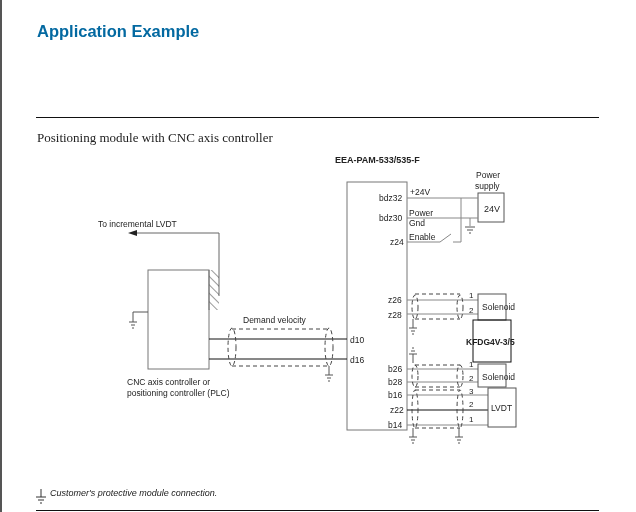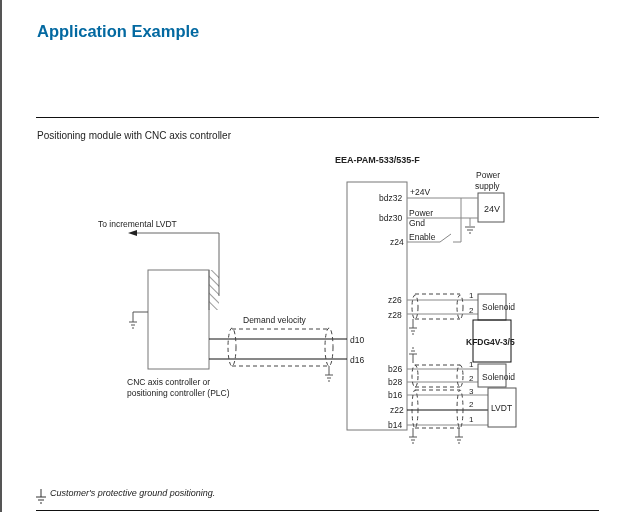--- a/index.html
+++ b/index.html
@@ -15,21 +15,21 @@
     .page-title {
       position: absolute; left: 37px; top: 22px;
       font-size: 16.5px; font-weight: bold; color: #0369a1;
     }
     .rule {
       position: absolute; left: 36px; width: 563px; height: 1px; background: #111;
     }
     .rule.top { top: 117px; }
     .rule.bottom { top: 510px; }
     .subtitle {
-      position: absolute; left: 37px; top: 130px; font-size: 10px; color: #222;
+      position: absolute; left: 37px; top: 130px; font-size: 13px; color: #222; font-family: Liberation Serif, serif;
     }
     svg.diagram { position: absolute; left: 0; top: 0; }
     svg text { font-family: "Liberation Sans", sans-serif; fill: #222; }
     .footnote {
       position: absolute; left: 50px; top: 488px; font-size: 9px; font-style: italic; color: #222;
     }
     .footnote-icon { position: absolute; left: 35px; top: 488px; }
   </style>
 </head>
 <body>
@@ -196,14 +196,14 @@
   <rect x="488" y="388" width="28" height="39" fill="none" stroke="#555" stroke-width="1"></rect>
   <text x="491" y="411" font-size="8.5">LVDT</text>
 </svg>
 
 <svg class="footnote-icon" width="12" height="16">
   <line x1="6" y1="1" x2="6" y2="9" stroke="#333"></line>
   <line x1="1" y1="9" x2="11" y2="9" stroke="#333"></line>
   <line x1="3" y1="12" x2="9" y2="12" stroke="#333"></line>
   <line x1="5" y1="15" x2="7" y2="15" stroke="#333"></line>
 </svg>
-<div class="footnote">Customer's protective ground positioning.</div>
+<div class="footnote">Customer's protective module connection.</div>
 <div class="rule bottom"></div>
 
 </body></html>

